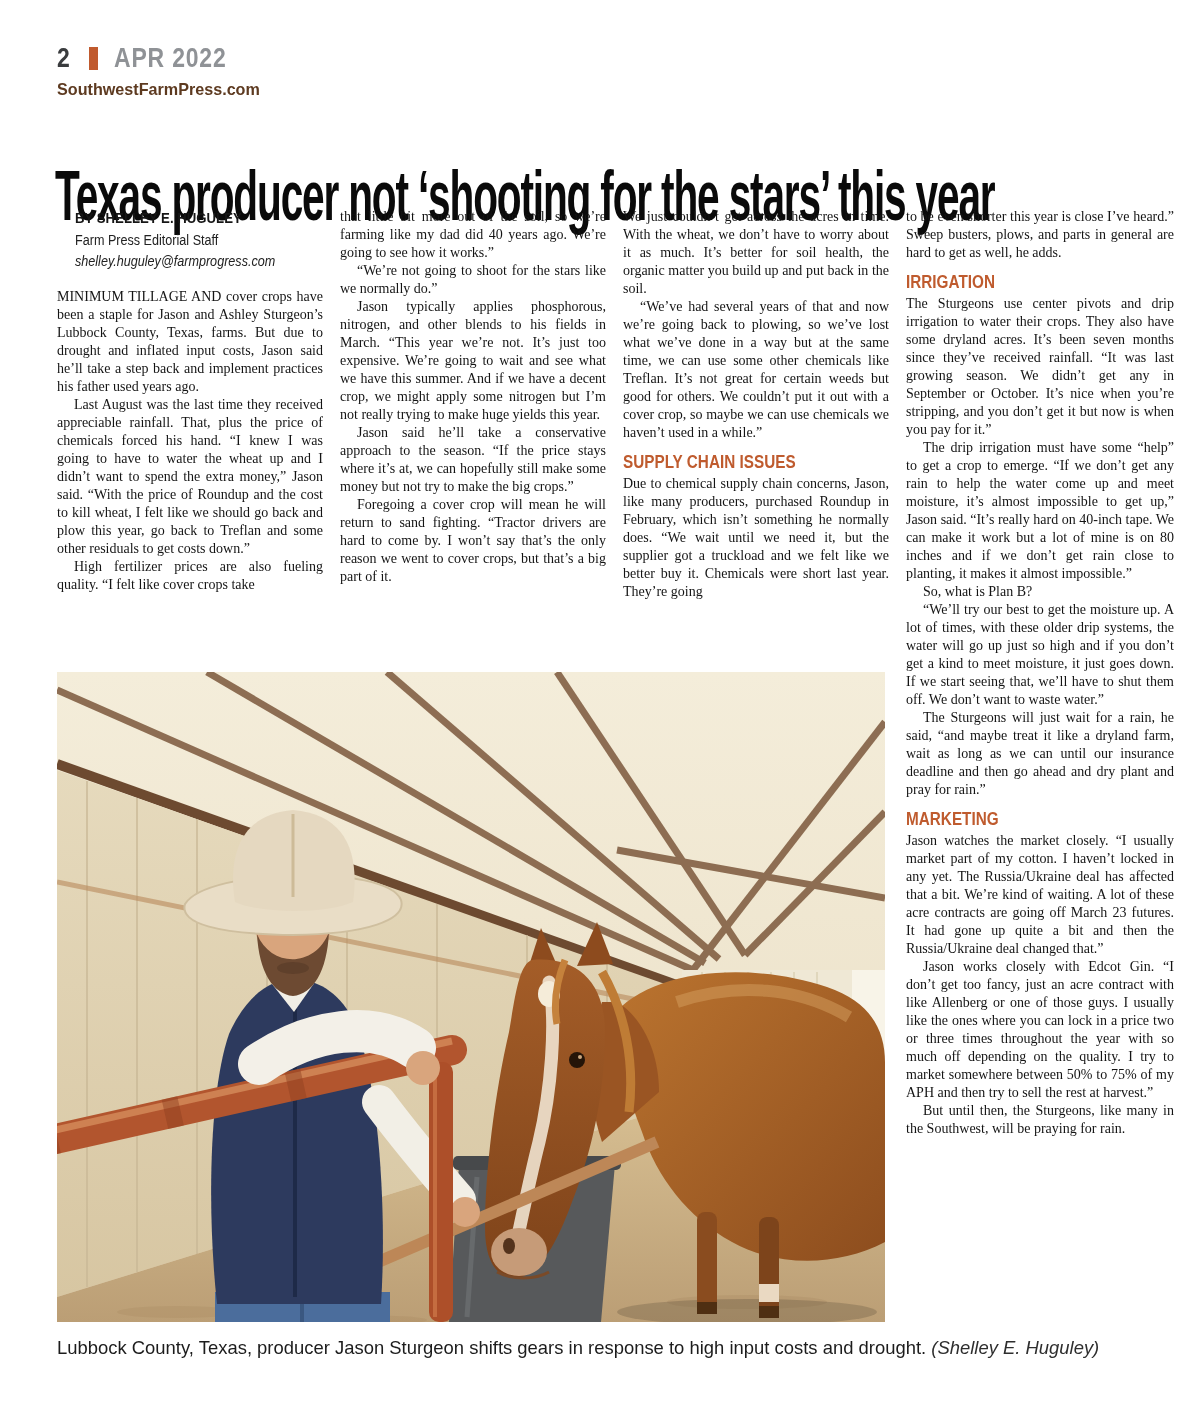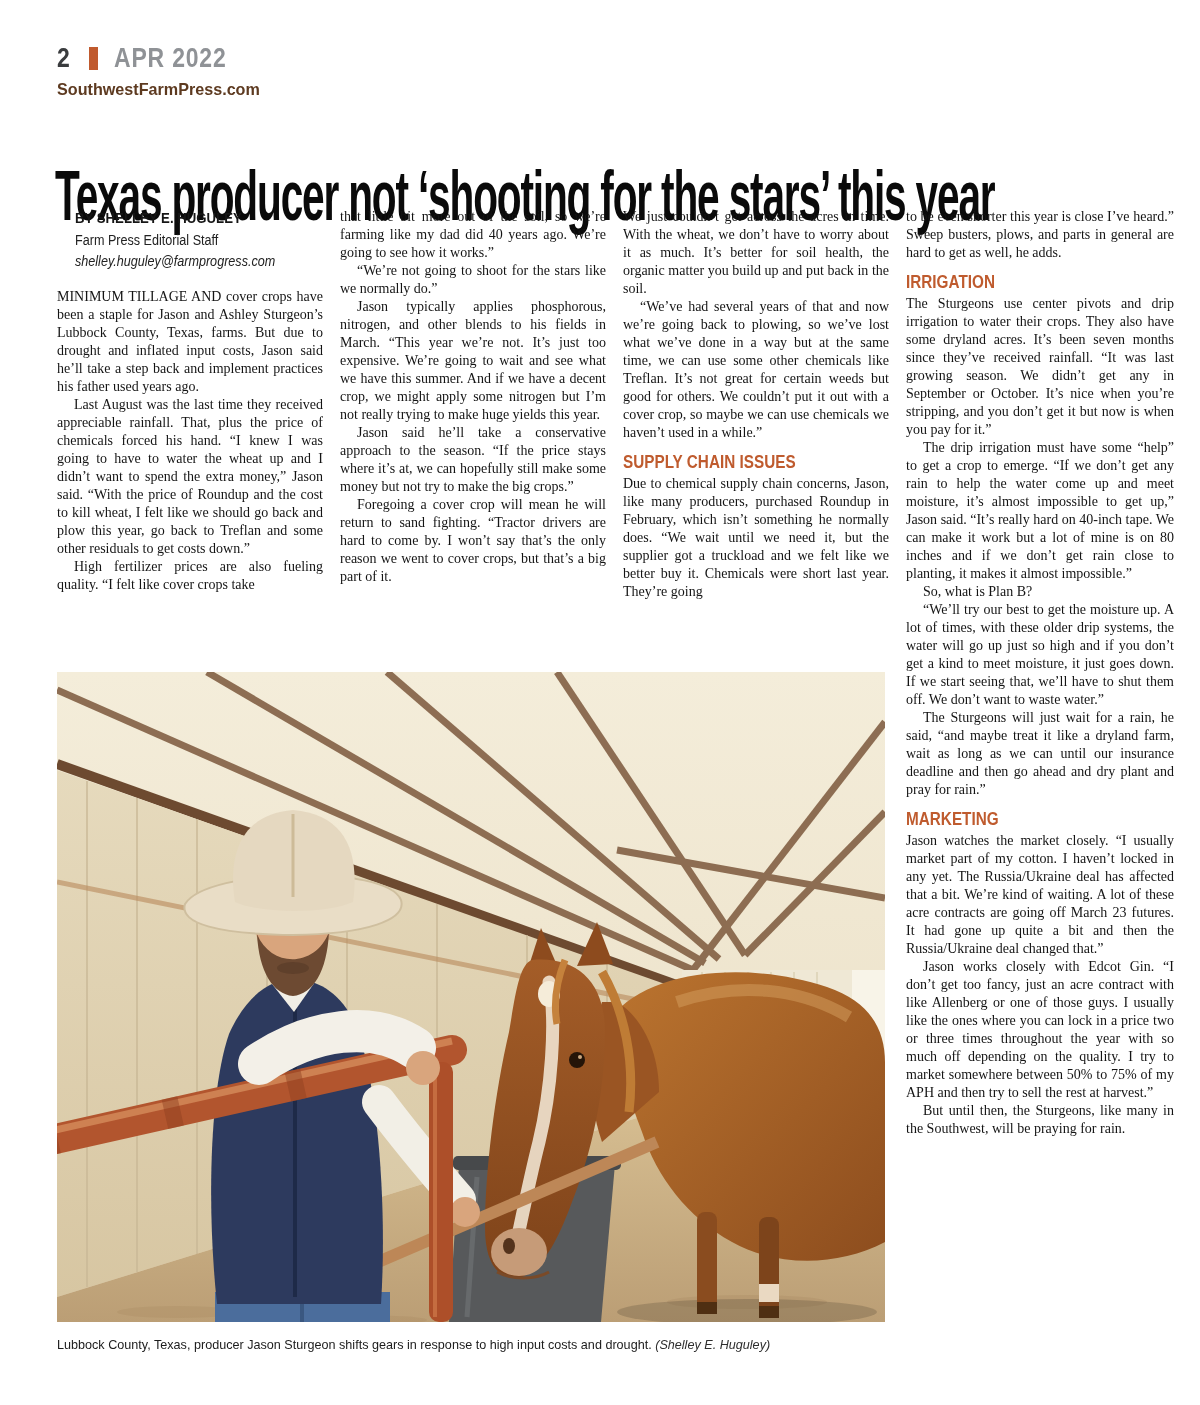--- a/index.html
+++ b/index.html
@@ -33,21 +33,21 @@
   .col3{left:623px;top:208px;height:462px;overflow:hidden;}
   .col4{left:906px;top:208px;width:268px;height:1160px;overflow:hidden;}
   .sec{font-family:"Liberation Sans",sans-serif;font-weight:bold;font-size:18px;color:#bf5b2e;
        margin:11px 0 4px 0;transform:scaleX(.85);transform-origin:left center;white-space:nowrap;}
 
   
   .photo{position:absolute;left:57px;top:672px;width:828px;height:650px;}
   .photo svg{display:block;width:100%;height:100%;}
 
   
-  .caption{position:absolute;left:57px;top:1337px;width:828px;font-size:13px;color:#1c1c1c;}
+  .caption{position:absolute;left:57px;top:1337px;width:828px;font-size:19px;color:#1c1c1c;}
   .caption .cap-inner{transform:scaleX(.97);transform-origin:left center;display:inline-block;white-space:nowrap;}
   .caption .credit{font-style:italic;color:#2e2e2e;}
 </style>
 </head>
 <body>
 
 <div class="page">
 
   <div class="masthead">
     <span class="pagenum">2</span>

